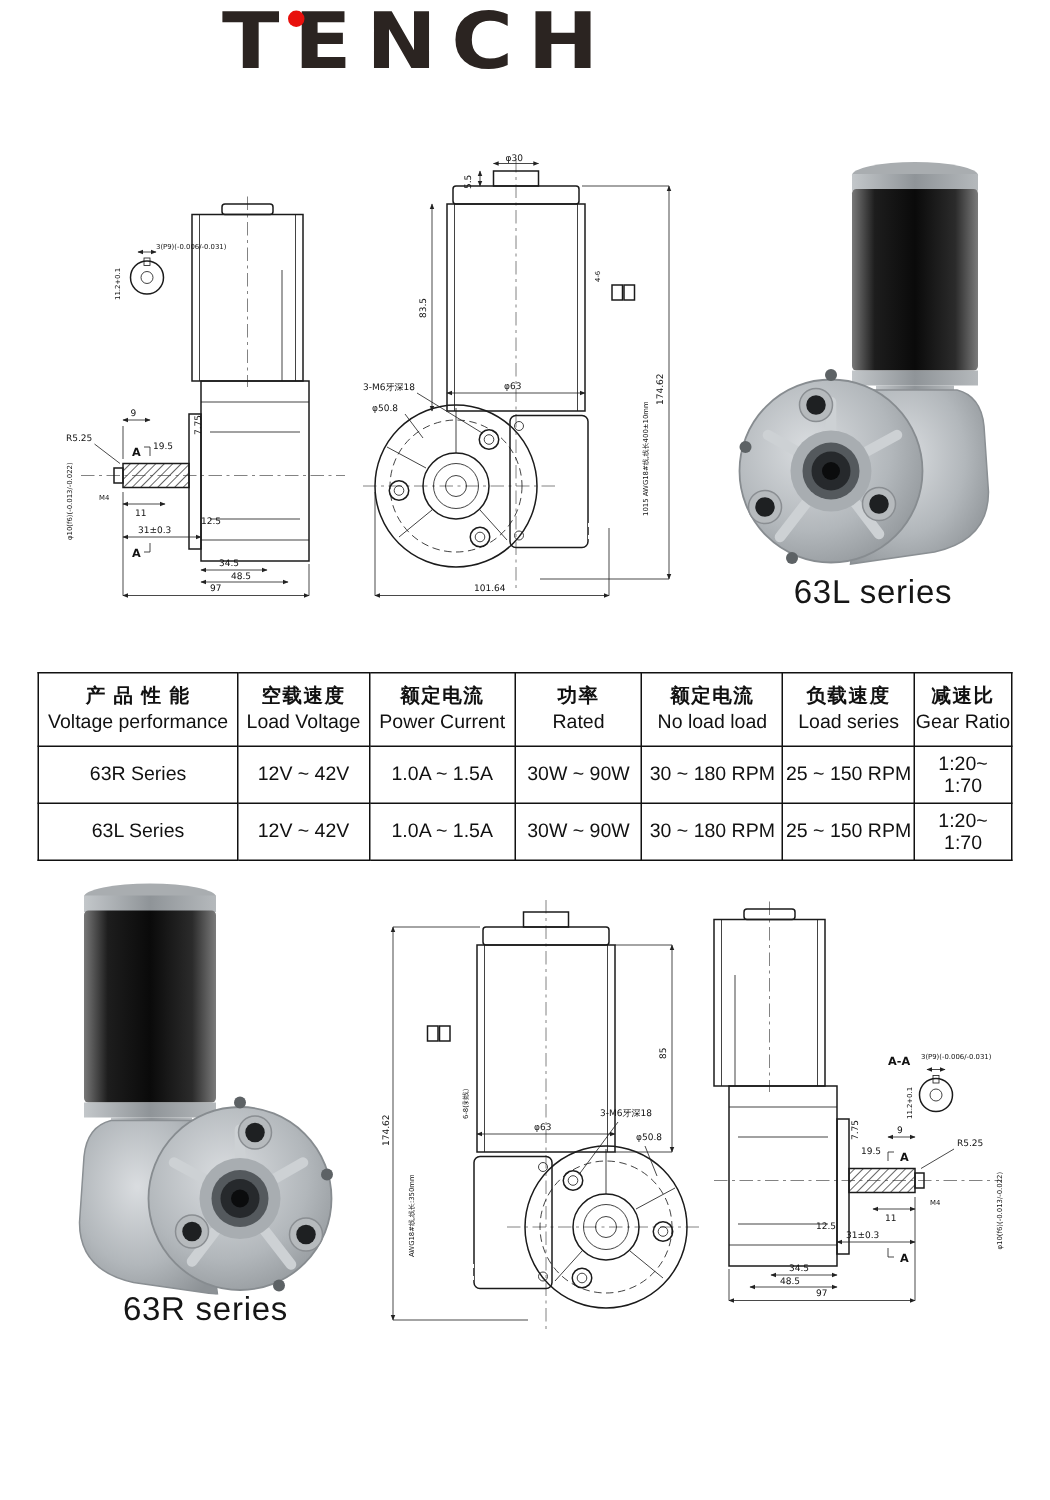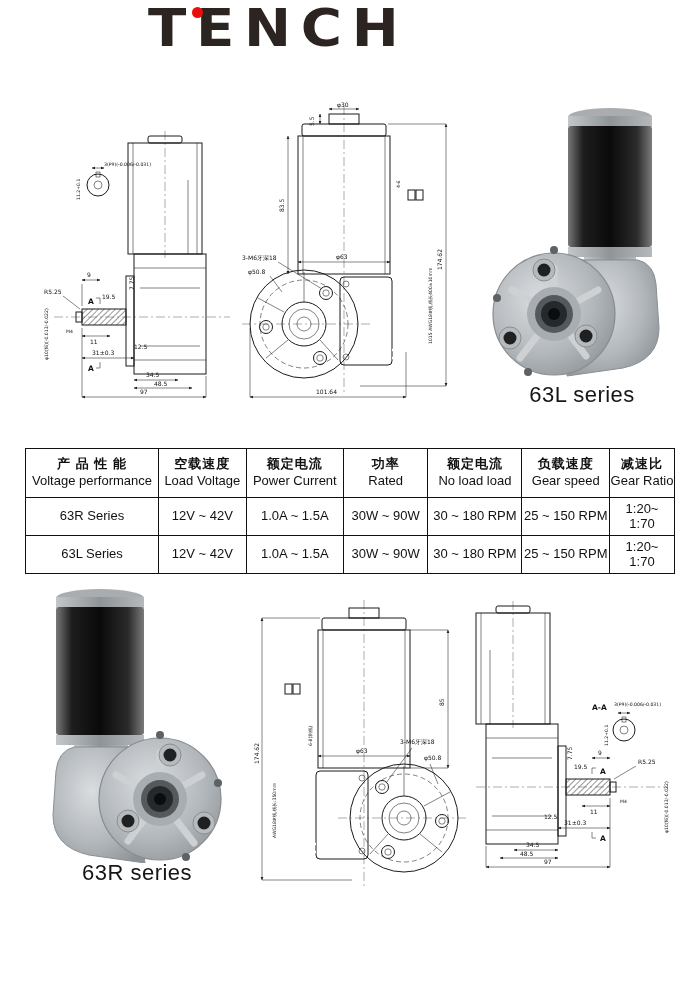--- a/index.html
+++ b/index.html
@@ -270,21 +270,21 @@
       <th>
           <div class="cn">功率</div>
           <div class="en">Rated</div>
         </th>
       <th>
           <div class="cn">额定电流</div>
           <div class="en">No load load</div>
         </th>
       <th>
           <div class="cn">负载速度</div>
-          <div class="en">Gear speed</div>
+          <div class="en">Load series</div>
         </th>
       <th>
           <div class="cn">减速比</div>
           <div class="en">Gear Ratio</div>
         </th>
     </tr>
   </thead>
   <tbody>
     <tr>
       <td>63R Series</td>

